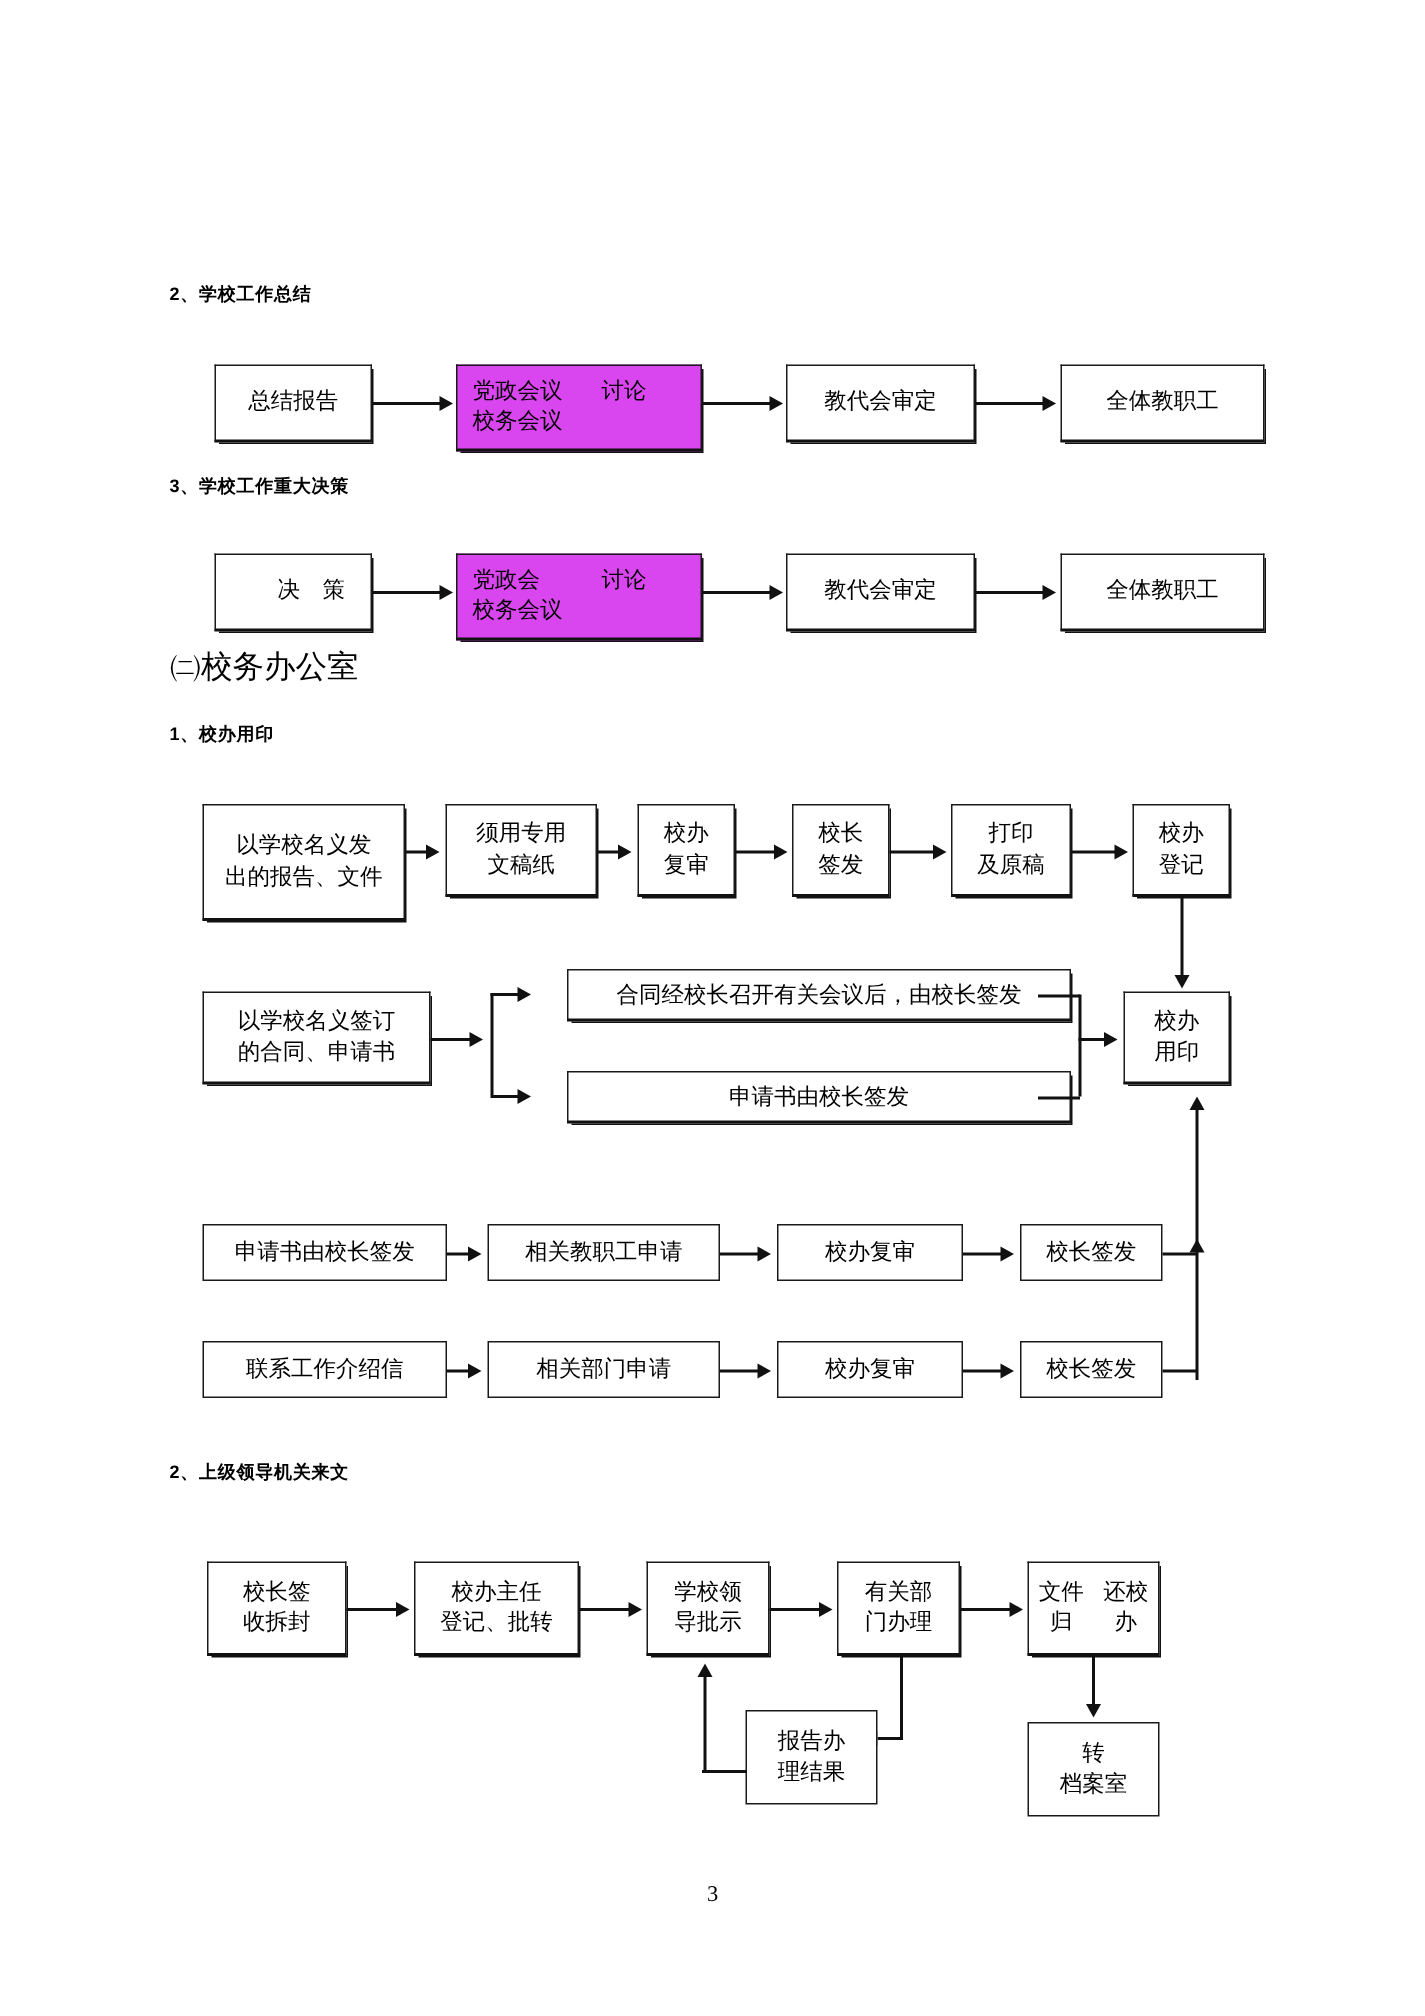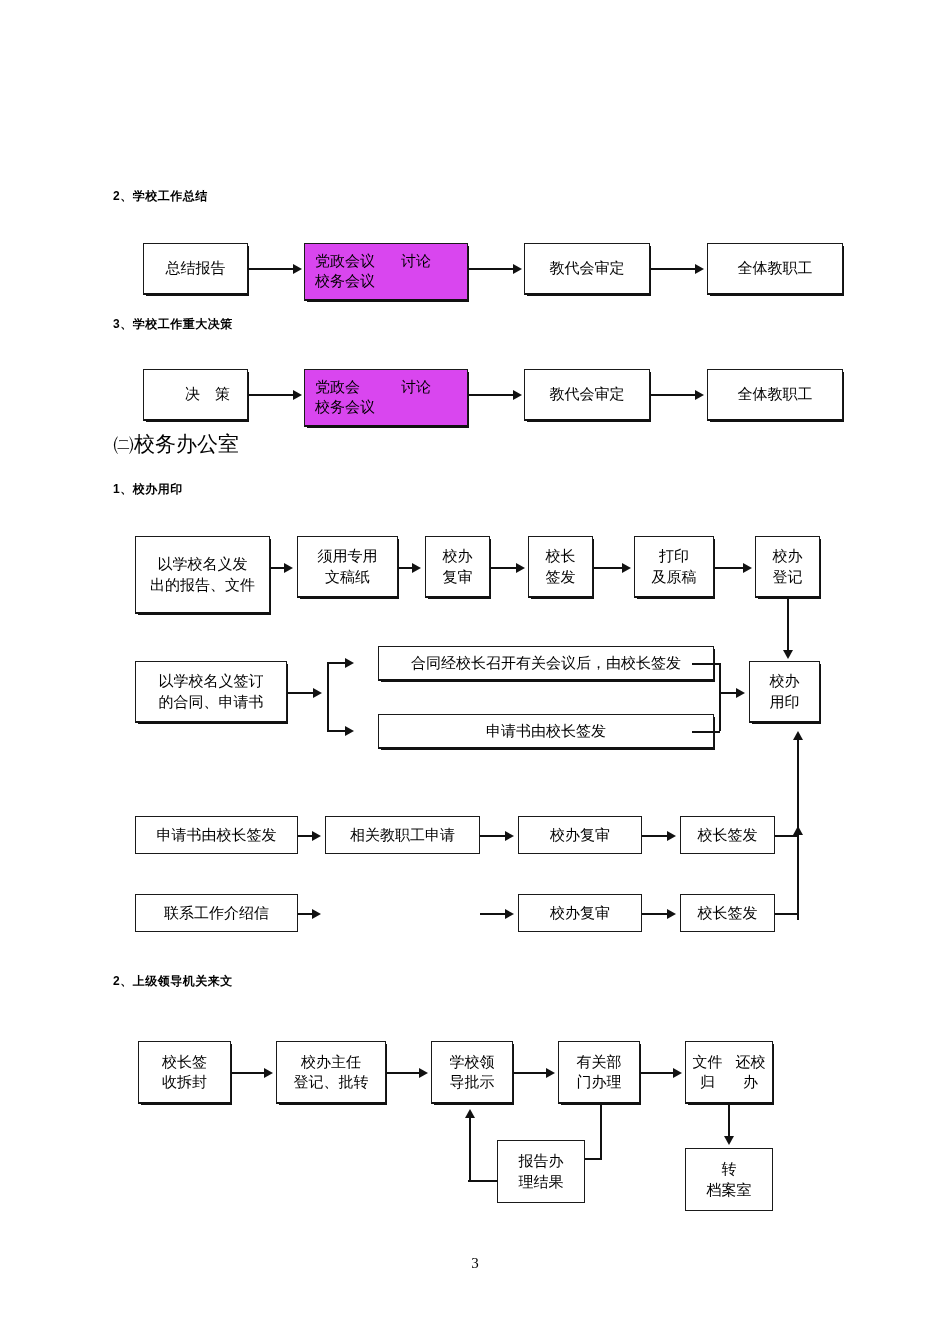--- a/index.html
+++ b/index.html
@@ -312,20 +312,23 @@
     <span class="txt">校长签发</span>
   </div>
   <div class="hline" style="left:775px; top:835px; width:23px;"></div>
 
   <div class="fbox" style="left:135px; top:894px; width:163px; height:38px;">
     <span class="txt">联系工作介绍信</span>
   </div>
   <div class="hline" style="left:298px; top:913px; width:17px;"></div>
   <div class="arrow-r" style="left:312px; top:909px;"></div>
 
+  <div class="fbox" style="left:325px; top:894px; width:155px; height:38px;">
+    <span class="txt">相关部门申请</span>
+  </div>
   <div class="hline" style="left:480px; top:913px; width:28px;"></div>
   <div class="arrow-r" style="left:505px; top:909px;"></div>
 
   <div class="fbox" style="left:518px; top:894px; width:124px; height:38px;">
     <span class="txt">校办复审</span>
   </div>
   <div class="hline" style="left:642px; top:913px; width:28px;"></div>
   <div class="arrow-r" style="left:667px; top:909px;"></div>
 
   <div class="fbox" style="left:680px; top:894px; width:95px; height:38px;">

